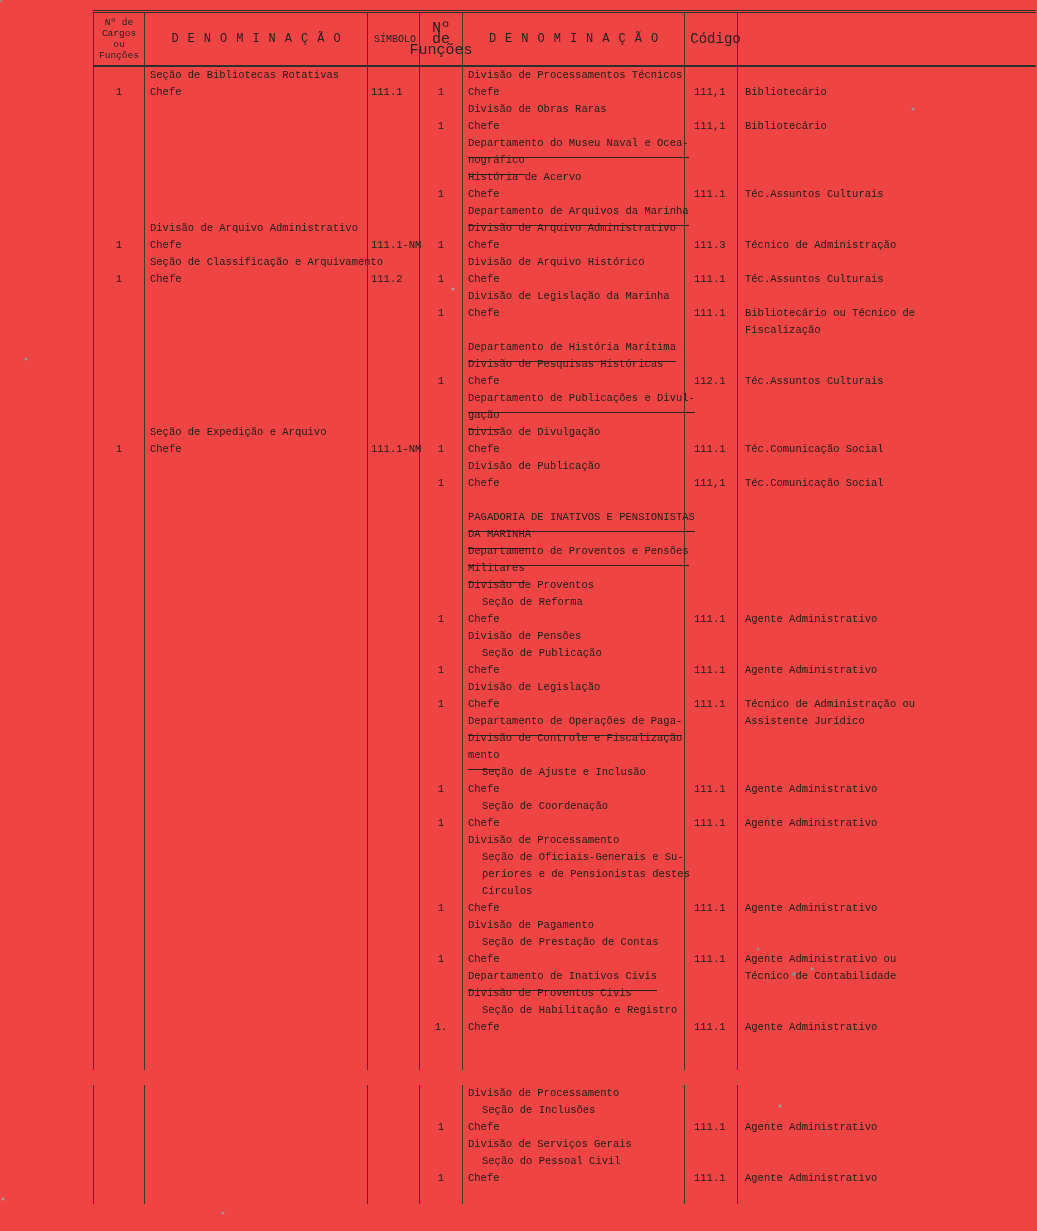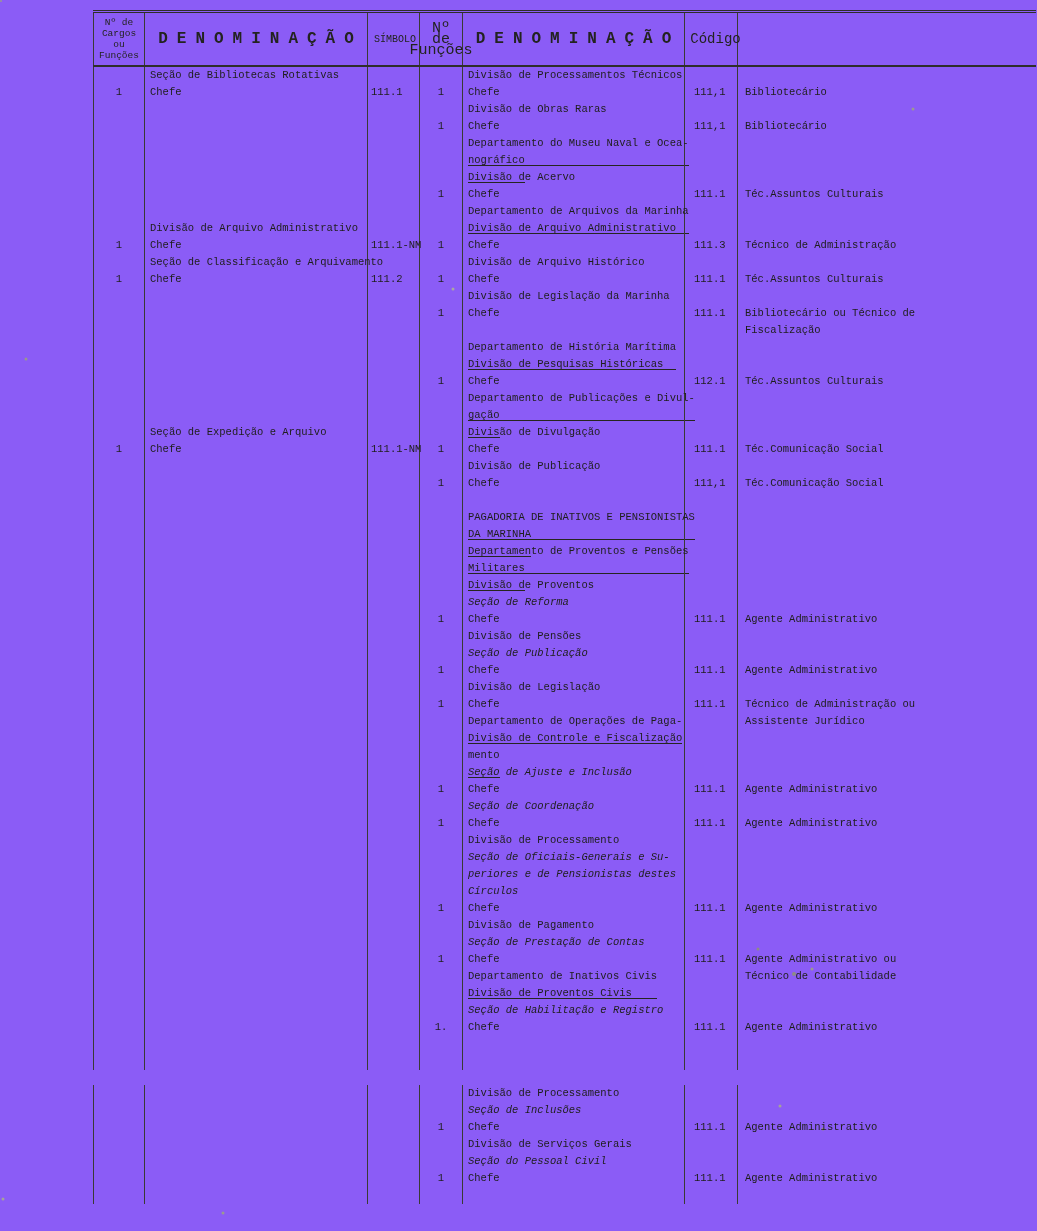--- a/index.html
+++ b/index.html
@@ -1,47 +1,47 @@
 <!DOCTYPE html>
 <html><head>
 <meta charset="utf-8">
 <style>
   html,body{margin:0;padding:0;}
   body{background:#e9e8e4;}
   .page{
     position:relative;width:1037px;height:1231px;margin:0 auto;
-    background:#8b5cf6;
+    background:#ef4444;
     color:#1e1e1a;
     font-family:"Liberation Mono","DejaVu Sans Mono",monospace;
     overflow:hidden;
   }
   .table{position:absolute;left:93px;top:10px;width:943px;}
   
   .hrow{display:flex;border-top:3px double #2e2e2a;border-bottom:2px solid #2e2e2a;height:52px;}
   .hcell{box-sizing:border-box;display:flex;align-items:center;justify-content:center;
-         font-size:16px;font-weight:bold;color:#232320;}
+         font-size:12px;font-weight:normal;color:#232320;}
   .hcell.c1{font-size:9.5px;line-height:11px;white-space:pre-line;text-align:center;font-weight:normal;}
   .hcell.c4{font-size:15px;line-height:11px;white-space:pre-line;text-align:center;font-weight:normal;}
   .hcell.c3{font-size:10px;font-weight:normal;}
   .hcell.c6{font-size:14px;font-weight:normal;}
   .hcell.c2,.hcell.c5{letter-spacing:9px;padding-left:9px;}
   .hcell.c7{letter-spacing:8px;padding-left:8px;}
   
   .row{display:flex;}
   .cell{box-sizing:border-box;height:17px;line-height:17px;font-size:10.5px;
         white-space:nowrap;overflow:visible;}
   .c1{width:52px;border-left:1px solid #3a3a34;border-right:1px solid #3a3a34;text-align:center;}
   .c2{width:223px;border-right:1px solid #3a3a34;padding-left:5px;}
   .c3{width:52px;border-right:1px solid #3a3a34;padding-left:3px;}
   .c4{width:43px;border-right:1px solid #3a3a34;text-align:center;}
   .c5{width:222px;border-right:1px solid #3a3a34;padding-left:5px;}
   .c6{width:53px;border-right:1px solid #3a3a34;padding-left:9px;}
   .c7{width:297px;padding-left:7px;}
-  .cell span.u{border-bottom:1px solid #26261f;padding-bottom:16px;margin-top:48px;}
-  .cell.ind span{font-style:italic;}
+  .cell span.u{border-bottom:1px solid #26261f;padding-bottom:8px;margin-top:48px;}
+  .cell.ind span{margin-left:14px;}
   .block-gap{height:15px;}
   
   .specks{position:absolute;left:0;top:0;width:2px;height:2px;background:#9a9890;border-radius:50%;
     box-shadow:
       -53px 230px 0 0.5px #a8a69e,
       25px 358px 0 0.5px #99978f,
       -33px 590px 0 0.5px #a29f97,
       -58px 825px 0 0.5px #9b9991,
       -65px 893px 0 0.5px #a5a29a,
       757px 948px 0 0.5px #8e8c84,
@@ -130,21 +130,21 @@
           <div class="cell c4"><span></span></div>
           <div class="cell c5"><span class="u">nográfico</span></div>
           <div class="cell c6"><span></span></div>
           <div class="cell c7"><span></span></div>
         </div>
         <div class="row">
           <div class="cell c1"><span></span></div>
           <div class="cell c2"><span></span></div>
           <div class="cell c3"><span></span></div>
           <div class="cell c4"><span></span></div>
-          <div class="cell c5"><span>Divisão de Acervo</span></div>
+          <div class="cell c5"><span>História de Acervo</span></div>
           <div class="cell c6"><span></span></div>
           <div class="cell c7"><span></span></div>
         </div>
         <div class="row">
           <div class="cell c1"><span></span></div>
           <div class="cell c2"><span></span></div>
           <div class="cell c3"><span></span></div>
           <div class="cell c4"><span>1</span></div>
           <div class="cell c5"><span>Chefe</span></div>
           <div class="cell c6"><span>111.1</span></div>

